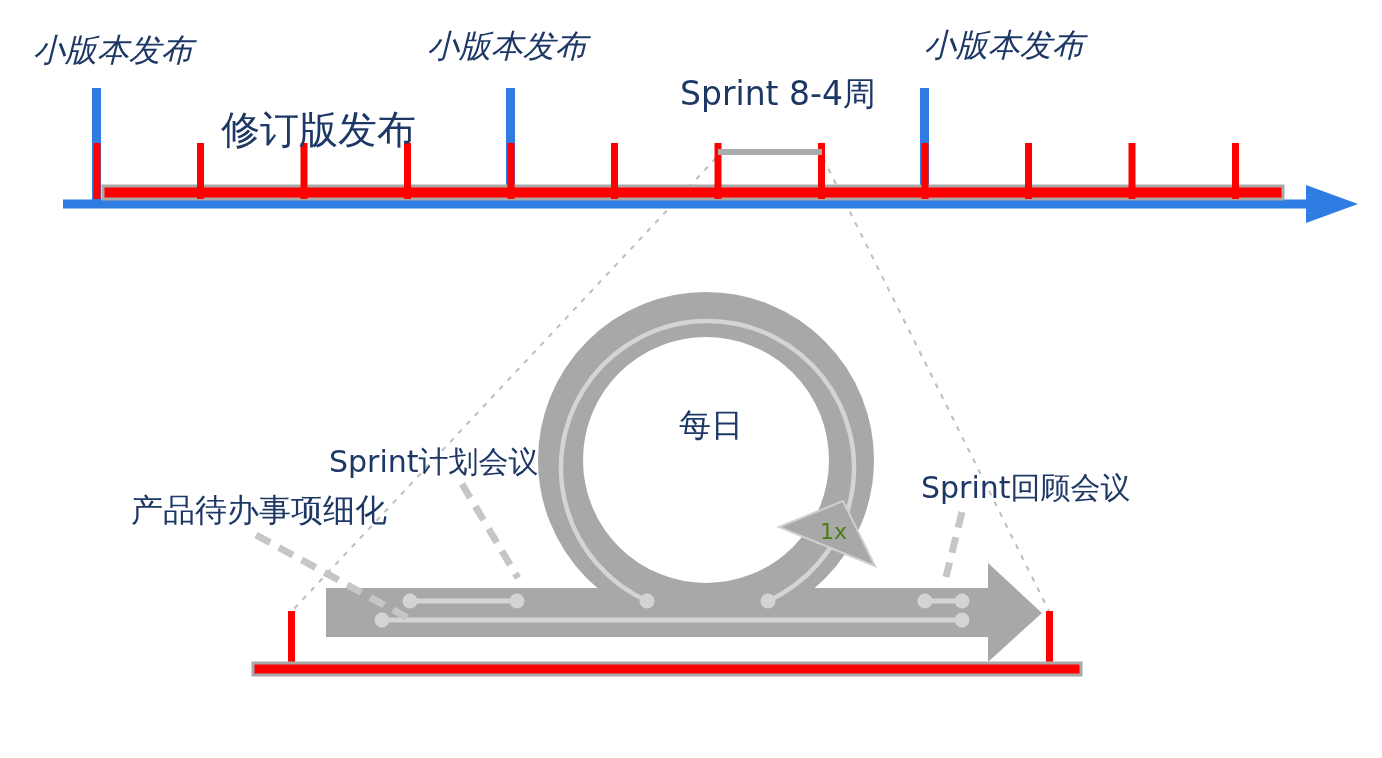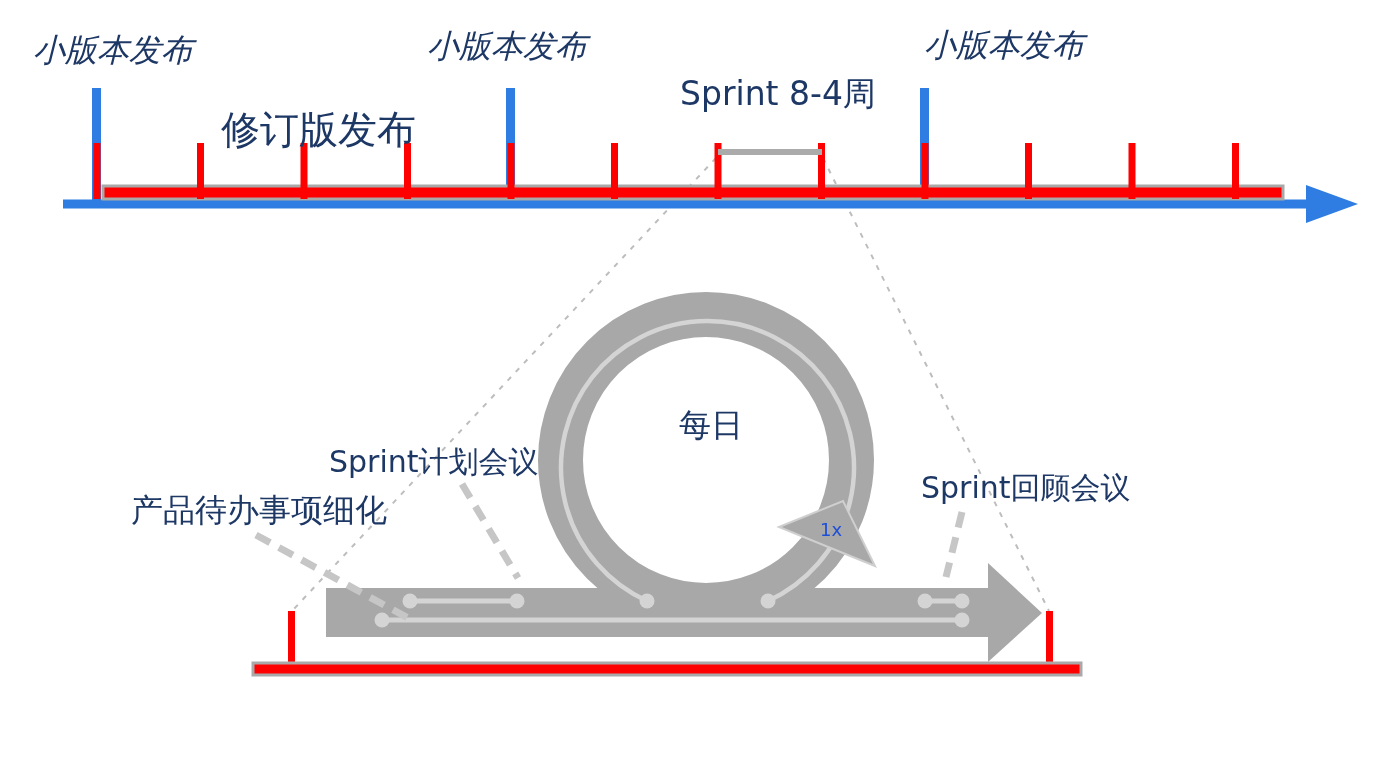--- a/index.html
+++ b/index.html
@@ -20,21 +20,21 @@
   .lbl-sprintlen{left:680px;top:77px;font-size:33px;}
   .lbl-minor3{left:924px;top:29px;}
   .lbl-planning{left:281px;top:447px;margin-left:48px;}
   .lbl-refinement{left:131px;top:494px;font-size:32px;}
   .lbl-retro{left:921px;top:473px;}
   .lbl-review{left:987px;top:706px;}
   .lbl-standup{
     left:711px;top:407px;transform:translateX(-50%);
     text-align:left;font-size:32px;line-height:37px;
   }
-  .lbl-1x{left:820px;top:521px;font-size:18px;color:#1d4ed8;}
+  .lbl-1x{left:820px;top:521px;font-size:22px;color:#4d7c0f;}
 </style>
 </head>
 <body>
 
 <div id="stage">
 
   <svg width="1382" height="758" viewBox="0 0 1382 758">
 
     <g stroke="#BDBDBD" stroke-width="2" stroke-dasharray="5 7" fill="none">
       <line x1="716" y1="158" x2="292" y2="611"></line>

